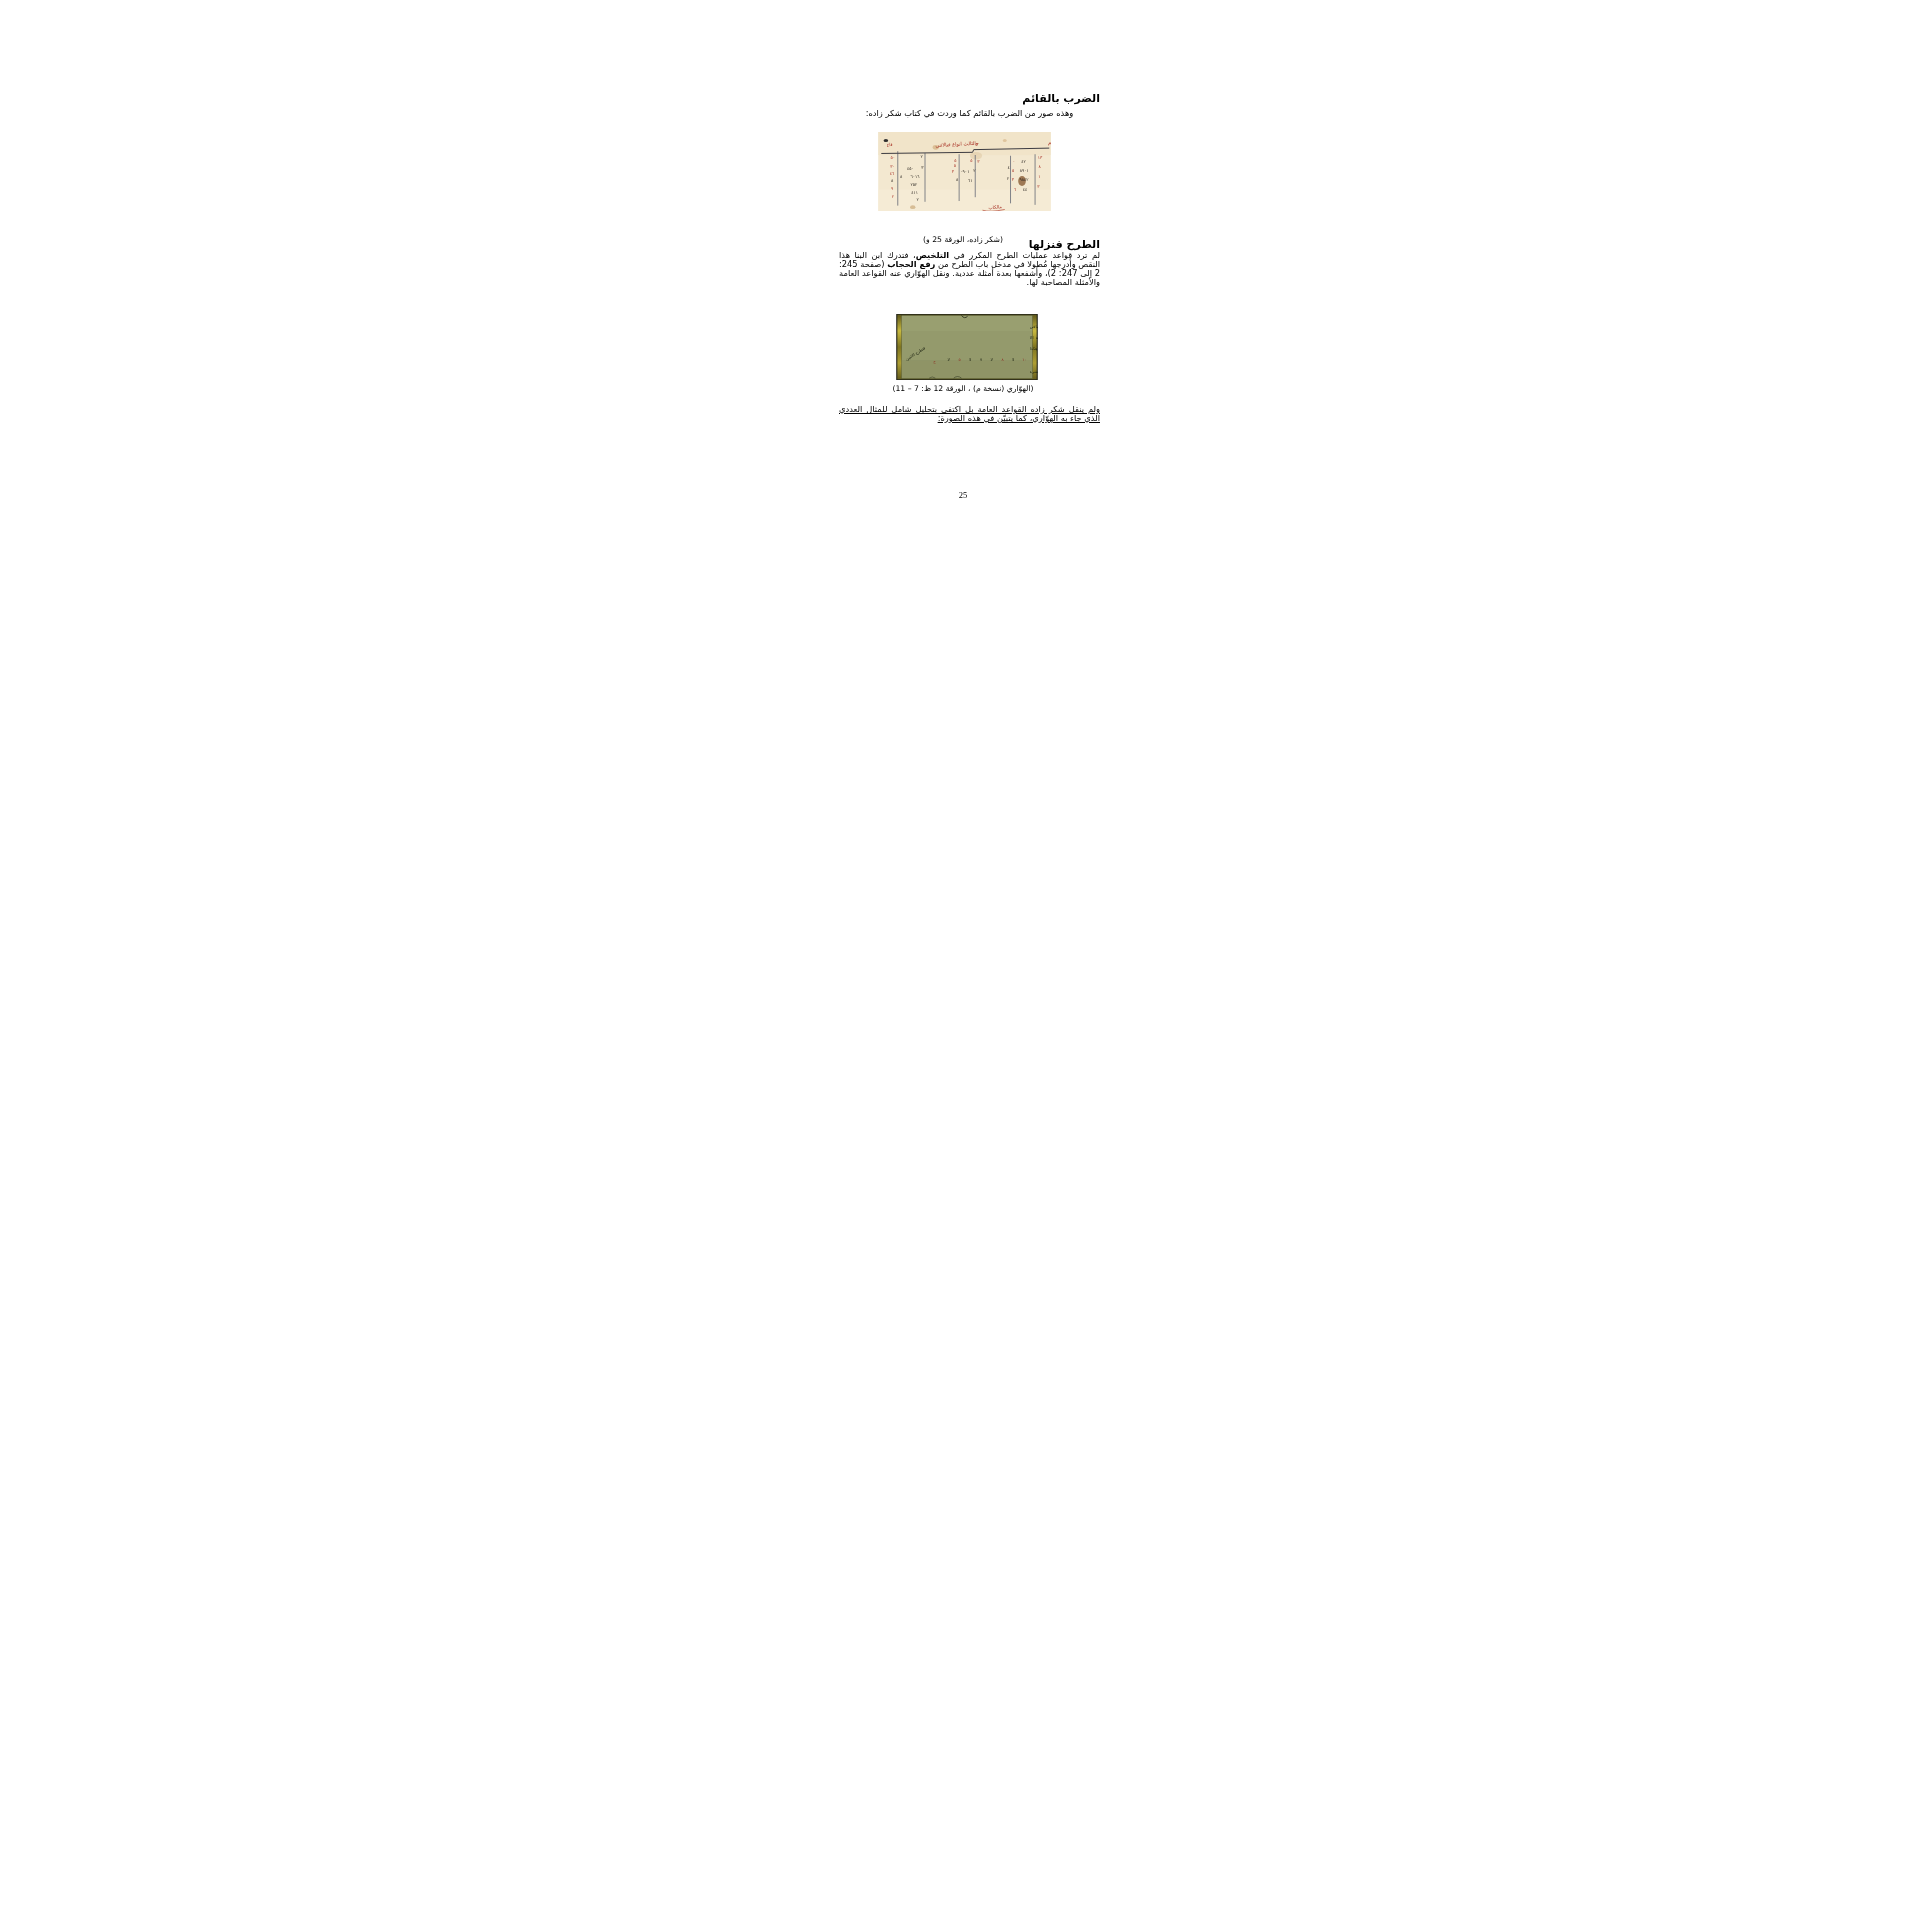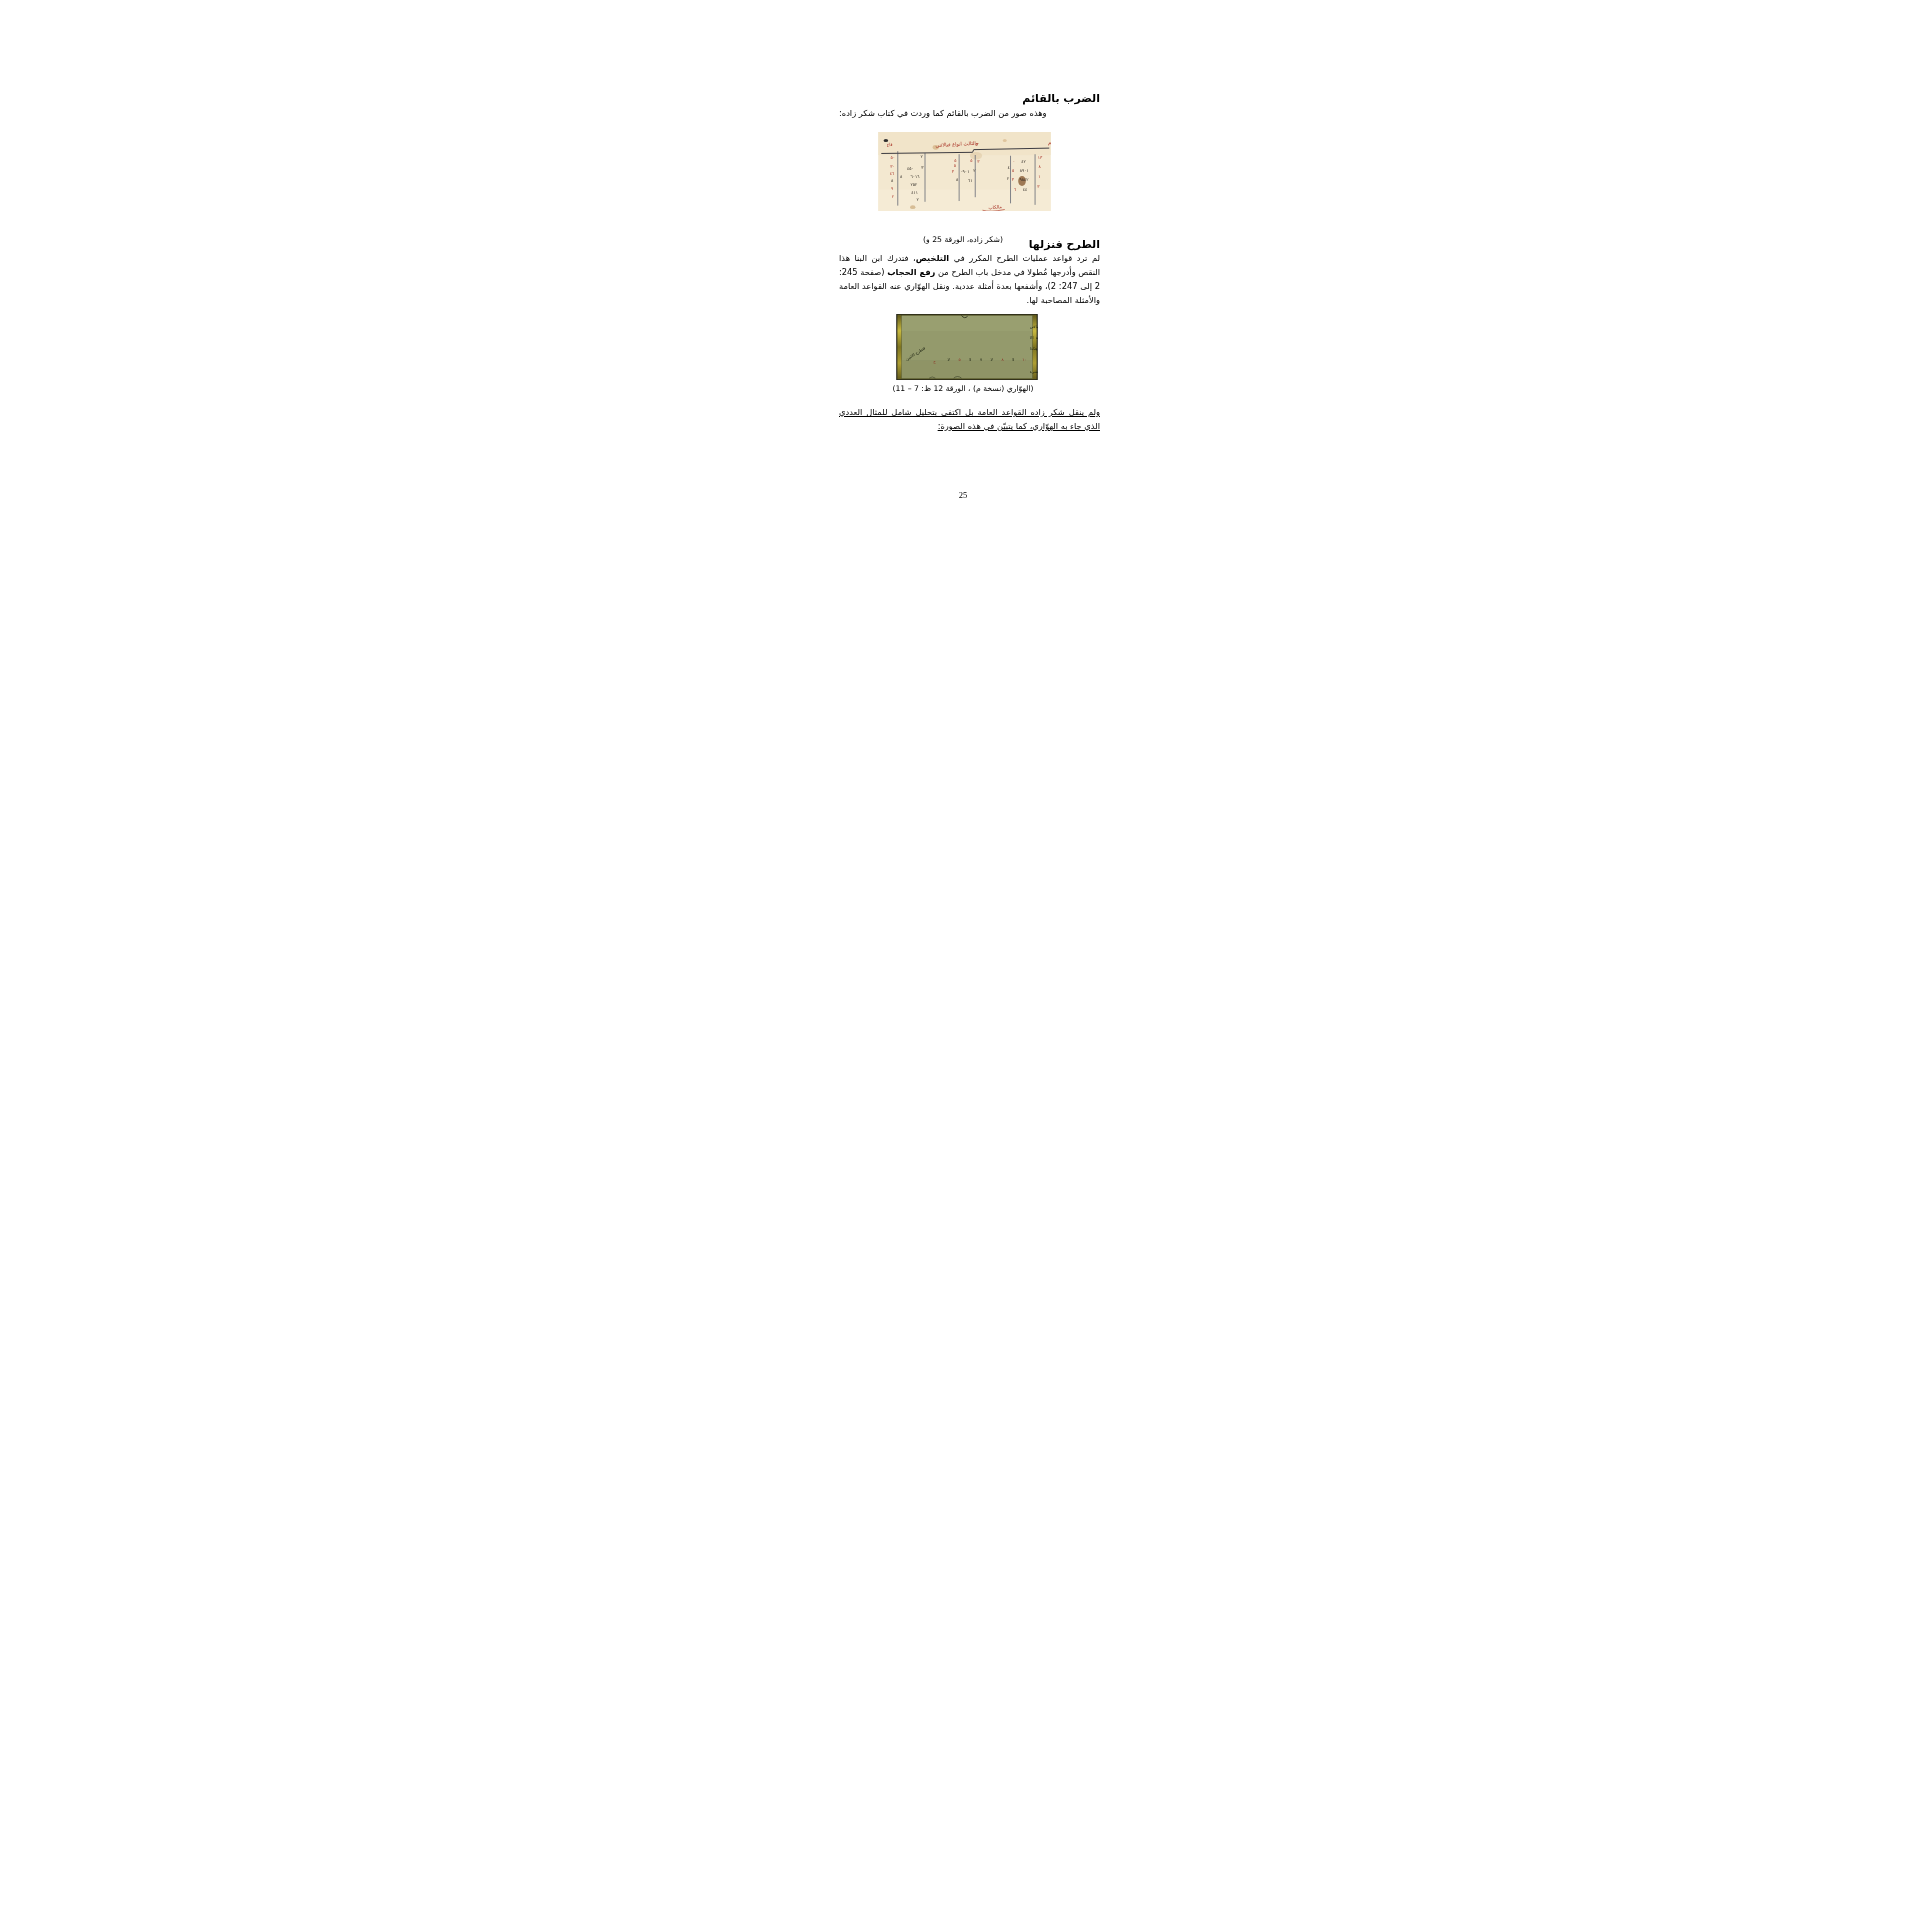--- a/index.html
+++ b/index.html
@@ -1,21 +1,21 @@
 <!DOCTYPE html>
 <html lang="ar" dir="rtl" style="font-size:6.2px"><head>
 <meta charset="utf-8">
 <style>
   html,body{margin:0;padding:0;background:#ffffff;}
   .page{position:relative;width:436px;height:616px;background:#fff;margin:0 auto;overflow:hidden;
         font-family:"DejaVu Sans",sans-serif;direction:rtl;color:#000;}
   .abs{position:absolute;}
   .h-ar{font-weight:bold;font-size:11px;text-align:right;}
-  .body-ar{font-size:8.3px;line-height:14px;text-align:justify;}
-  .intro{font-size:8.3px;text-align:left;}
+  .body-ar{font-size:8.3px;line-height:9px;text-align:justify;}
+  .intro{font-size:8.3px;text-align:center;}
   .caption{font-size:7.7px;text-align:center;width:100%;}
   .pagenum{font-family:"Liberation Serif",serif;font-size:8.5px;text-align:center;width:100%;}
   figure{margin:0;padding:0;}
   svg{display:block;}
   
   .mred{fill:#a93327;}
   .mblk{fill:#2b2620;}
   .m1line{stroke:#434a5e;stroke-width:1.7;}
   .m1txt{font-family:"DejaVu Sans",sans-serif;font-size:11px;direction:rtl;}
   .m1hdr{font-family:"DejaVu Sans",sans-serif;direction:rtl;}

